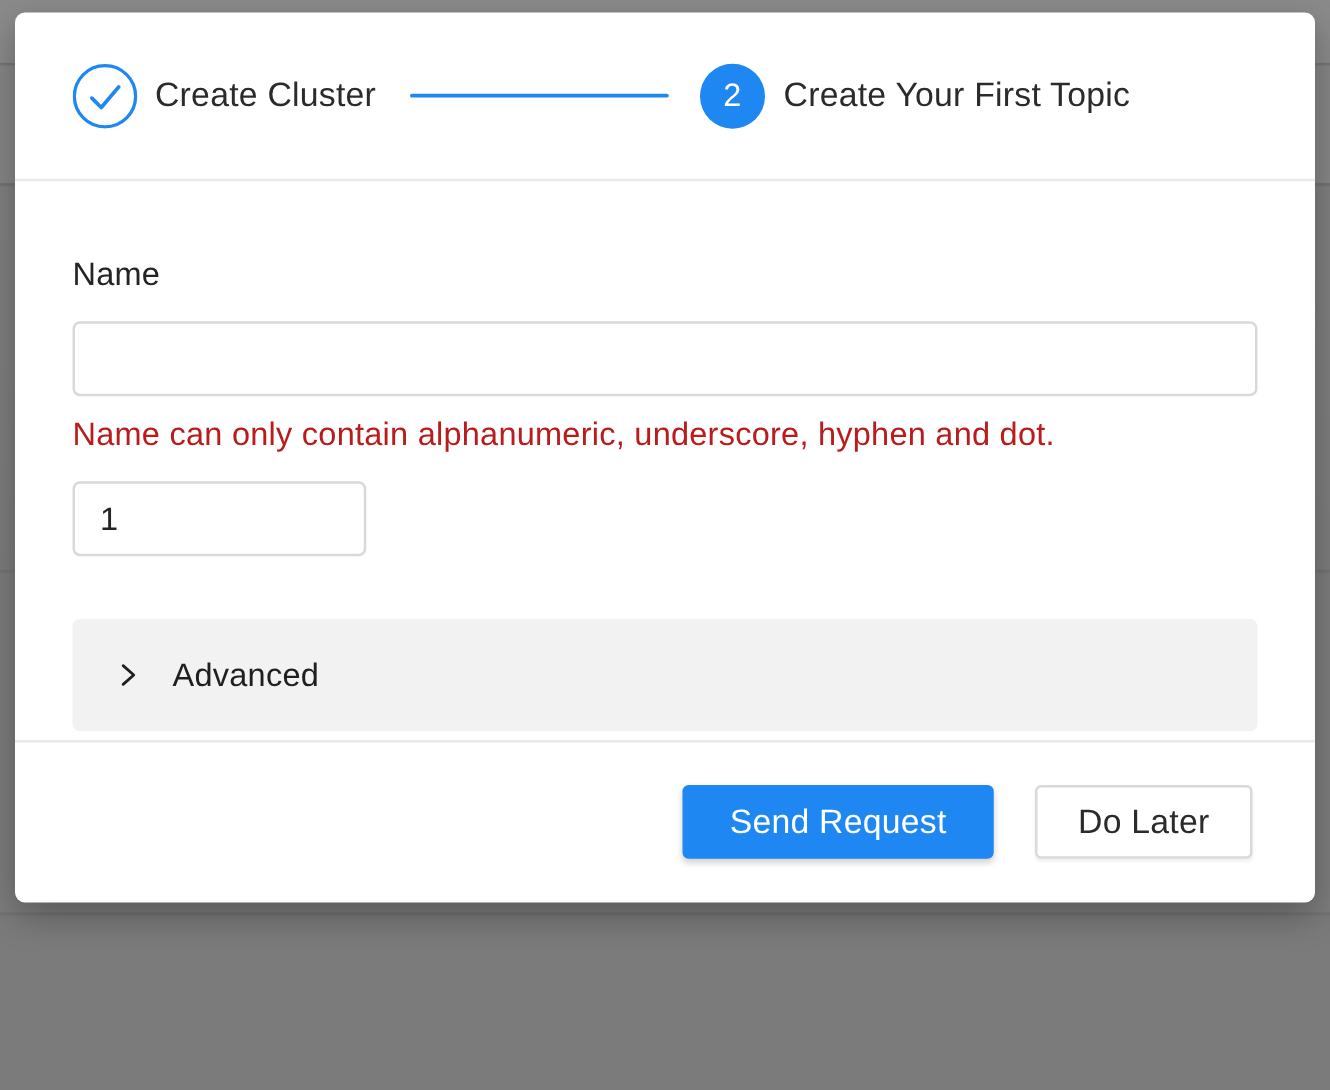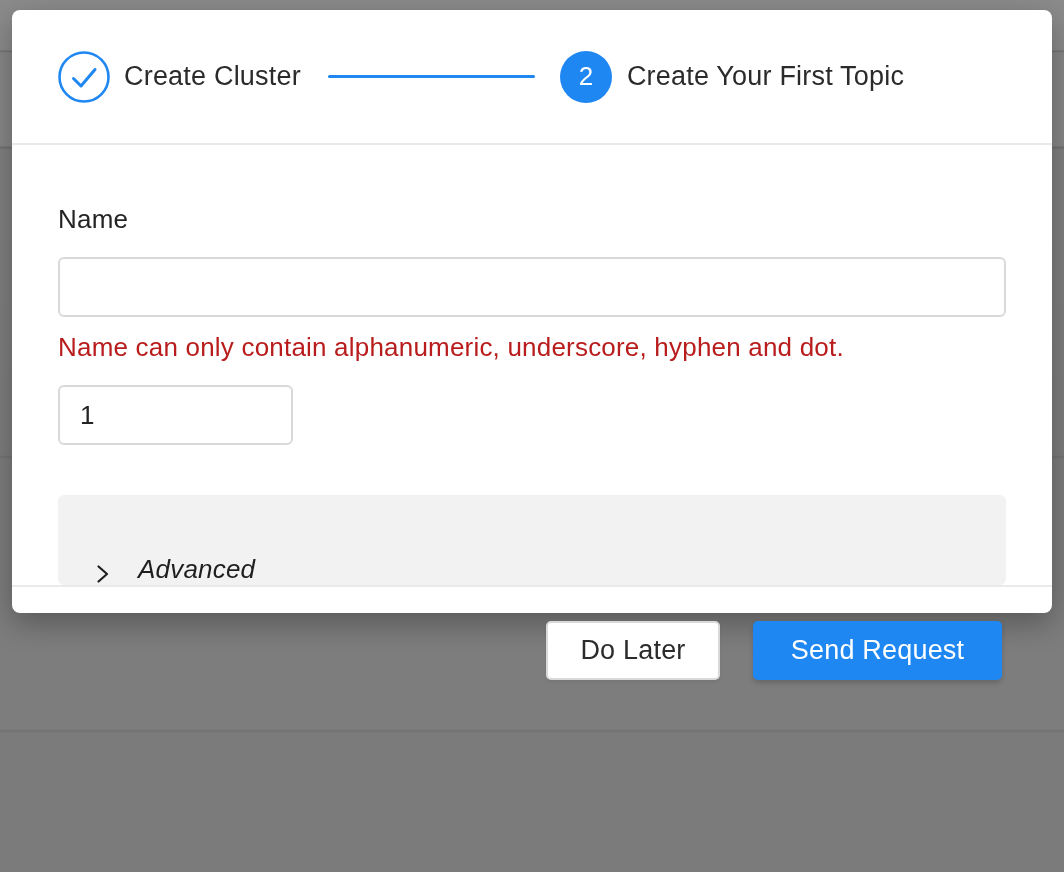--- a/index.html
+++ b/index.html
@@ -18,21 +18,21 @@
       #707070 51px, #878787 53px,
       #878787 146px, #707070 147px,
       #818181 150px, #7d7d7d 455px,
       #737373 457px, #7d7d7d 459px,
       #7d7d7d 729px, #717171 731px,
       #7b7b7b 733px, #7b7b7b 872px);
   }
   .modal {
     position: absolute;
     left: 12px; top: 10px;
-    width: 1040px; height: 603px;
+    width: 1040px; height: 712px;
     background: #ffffff;
     border-radius: 8px;
     box-shadow: 0 10px 30px rgba(0,0,0,0.30);
     display: flex;
     flex-direction: column;
     box-sizing: border-box;
   }
 
   
   .modal-header {
@@ -105,25 +105,24 @@
     color: #b91c1c;
     letter-spacing: 0.2px;
   }
   .label-gap { margin-top: 62px; }
   .advanced-toggle {
     margin-top: 50px;
     height: 90px;
     background: #f2f2f2;
     border-radius: 6px;
     display: flex;
-    align-items: flex-end;
+    align-items: center;
     padding: 0 34px;
     box-sizing: border-box;
     cursor: pointer;
-    font-style: italic;
   }
   .chevron-icon { width: 22px; height: 22px; flex: 0 0 22px; }
   .advanced-label {
     margin-left: 24px;
     font-size: 26px;
     color: #1f1f1f;
     letter-spacing: 0.2px;
   }
 
   
@@ -203,18 +202,18 @@
         <span class="chevron-icon">
           <svg width="22" height="22" viewBox="0 0 22 22">
             <path d="M6.5 3.5 L15 11 L6.5 18.5" fill="none" stroke="#1f1f1f" stroke-width="2.2" stroke-linecap="round" stroke-linejoin="round"></path>
           </svg>
         </span>
         <span class="advanced-label">Advanced</span>
       </div>
     </div>
 
     <div class="modal-footer">
+      <button class="btn btn-primary">Send Request</button>
       <button class="btn btn-secondary">Do Later</button>
-      <button class="btn btn-primary">Send Request</button>
     </div>
 
   </div>
 </div>
 
 </body></html>

